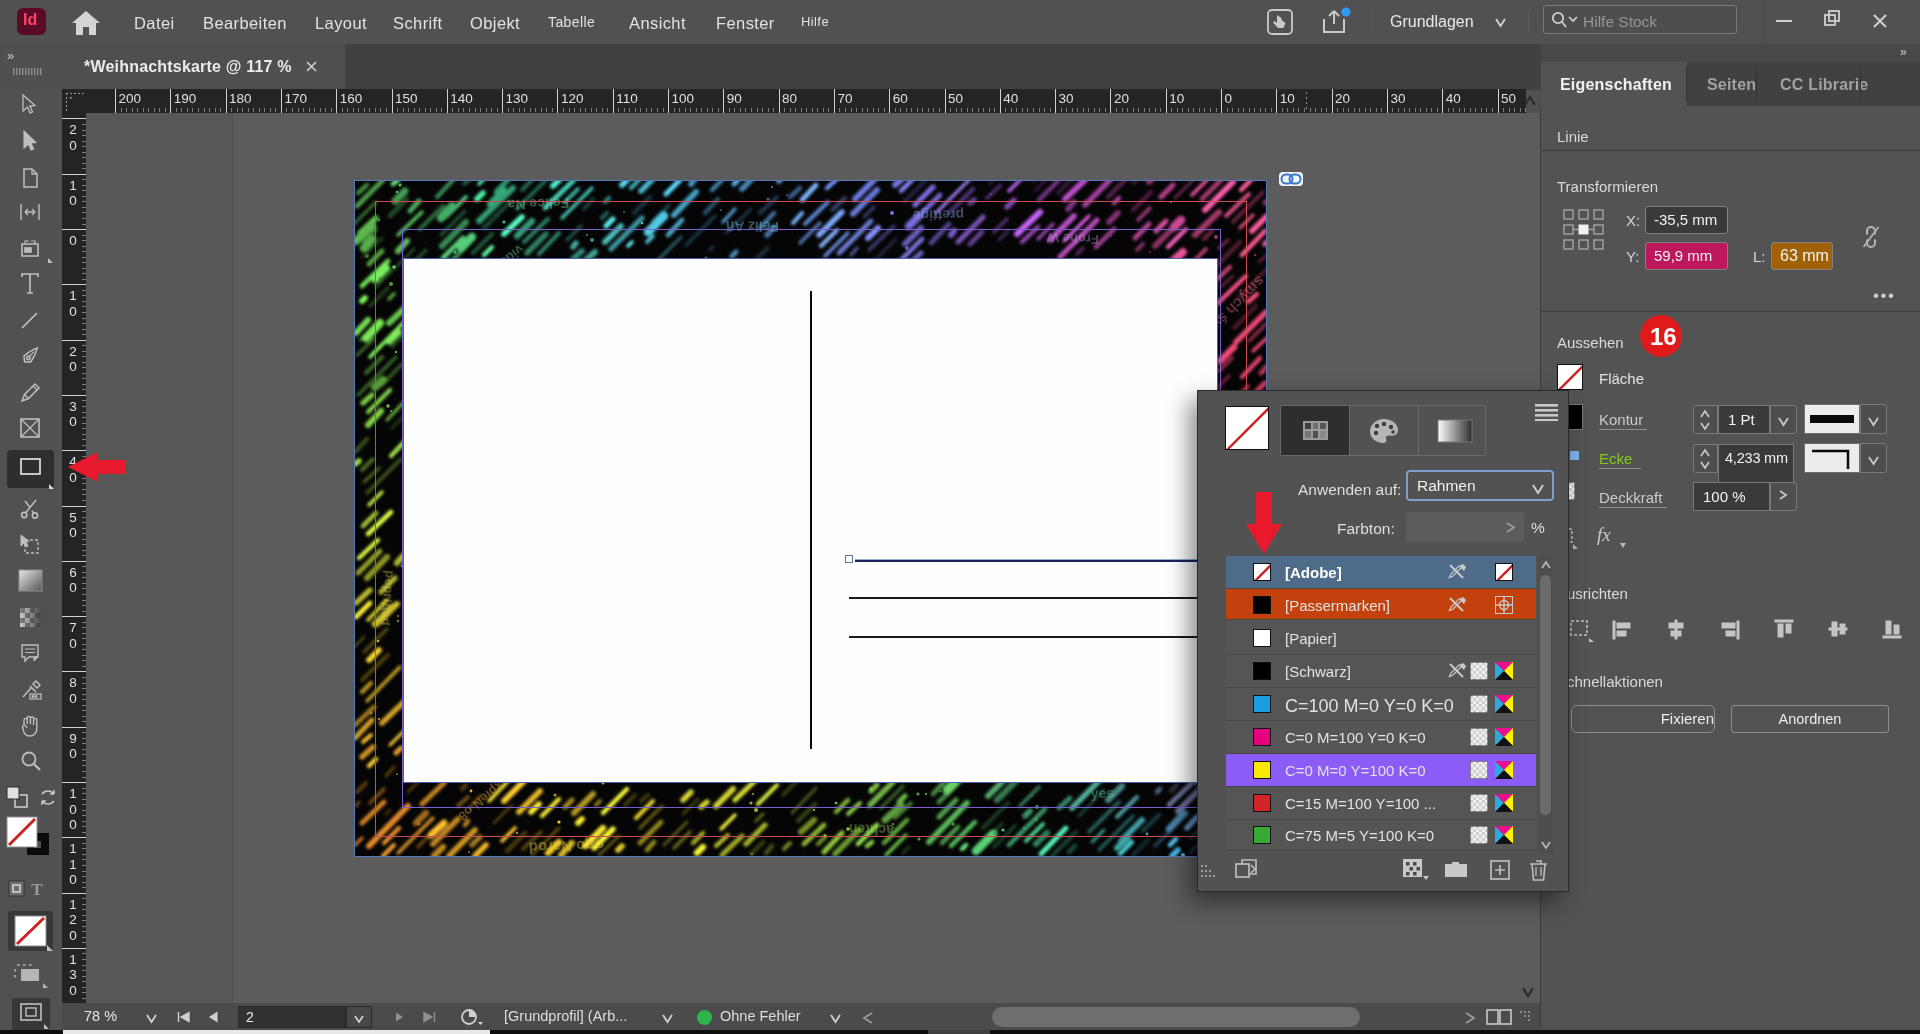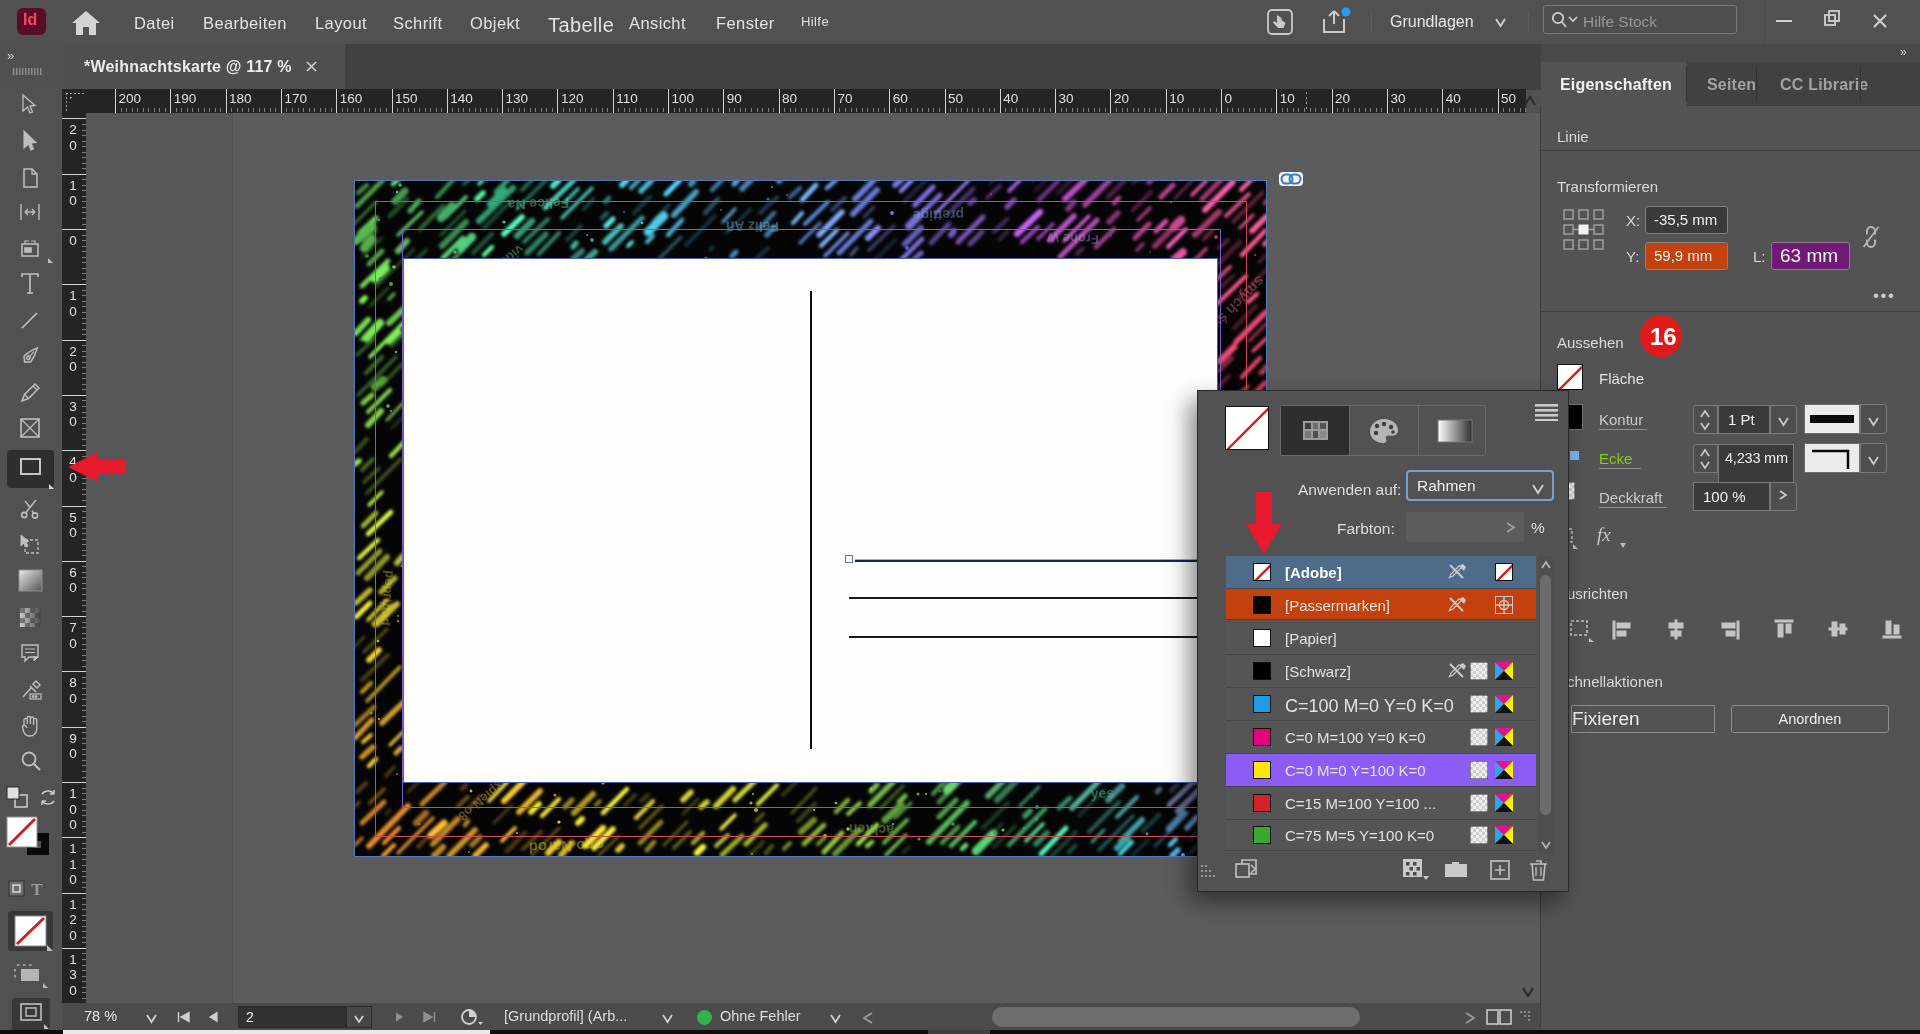--- a/index.html
+++ b/index.html
@@ -12,21 +12,21 @@
   <div class="abs" style="left:17px;top:8px;width:29px;height:27px;background:#5a0c26;border-radius:6px"></div>
   <div class="txt" style="left:23px;top:11px;font-size:16px;font-weight:bold;color:#ff4367">Id</div>
   <svg class="abs" style="left:70px;top:10px" width="32" height="26" viewBox="0 0 32 26">
       <path d="M16 1 L30 13 H26 V25 H19 V17 H13 V25 H6 V13 H2 Z" fill="#d4d4d4"></path>
     </svg>
   <div class="txt" style="left:134px;top:14px;font-size:16.5px;letter-spacing:0.4px;color:#e2e2e2">Datei</div>
   <div class="txt" style="left:203px;top:14px;font-size:16.5px;letter-spacing:0.4px;color:#e2e2e2">Bearbeiten</div>
   <div class="txt" style="left:315px;top:14px;font-size:16.5px;letter-spacing:0.4px;color:#e2e2e2">Layout</div>
   <div class="txt" style="left:393px;top:14px;font-size:16.5px;letter-spacing:0.4px;color:#e2e2e2">Schrift</div>
   <div class="txt" style="left:470px;top:14px;font-size:16.5px;letter-spacing:0.4px;color:#e2e2e2">Objekt</div>
-  <div class="txt" style="left:548px;top:14px;font-size:20px;letter-spacing:0.4px;color:#e2e2e2">Tabelle</div>
+  <div class="txt" style="left:548px;top:14px;font-size:14px;letter-spacing:0.4px;color:#e2e2e2">Tabelle</div>
   <div class="txt" style="left:629px;top:14px;font-size:16.5px;letter-spacing:0.4px;color:#e2e2e2">Ansicht</div>
   <div class="txt" style="left:716px;top:14px;font-size:16.5px;letter-spacing:0.4px;color:#e2e2e2">Fenster</div>
   <div class="txt" style="left:801px;top:14px;font-size:13px;letter-spacing:0.4px;color:#e2e2e2">Hilfe</div>
 
   <svg class="abs" style="left:1267px;top:9px" width="26" height="26" viewBox="0 0 26 26">
     <rect x="1" y="1" width="24" height="24" rx="4" fill="none" stroke="#c9c9c9" stroke-width="1.8"></rect>
     <path d="M10 6 v8 l-2.5 -2 l-1.5 1.5 l5 5.5 h5.5 l2 -5 l-4 -3 v-2 z" fill="#c9c9c9"></path>
   </svg>
   <svg class="abs" style="left:1320px;top:7px" width="32" height="28" viewBox="0 0 32 28">
     <path d="M4 12 V25 H24 V12" fill="none" stroke="#c9c9c9" stroke-width="2"></path>
@@ -1398,23 +1398,23 @@
       <rect x="1" y="31" width="9" height="9"></rect>
         <rect x="16" y="31" width="9" height="9"></rect>
         <rect x="31" y="31" width="9" height="9"></rect>
       <path d="M10 20.5 H16 M25 20.5 H31"></path>
     </g>
     <rect x="16" y="16" width="9" height="9" fill="#f2f2f2" stroke="#f2f2f2"></rect>
   </svg>
   <div class="txt" style="left:85px;top:106px;font-size:15px;color:#d6d6d6">X:</div>
   <div class="abs" style="left:104px;top:100px;width:83px;height:28px;background:#3a3a3a;border:1px solid #828282;border-radius:3px;color:#f2f2f2;font-size:15px;line-height:26px;padding-left:8px">-35,5 mm</div>
   <div class="txt" style="left:85px;top:142px;font-size:15px;color:#d6d6d6">Y:</div>
-  <div class="abs" style="left:104px;top:136px;width:83px;height:28px;background:#c2410c;border:1px solid #828282;border-radius:3px;color:#f2f2f2;font-size:15px;line-height:26px;padding-left:8px">59,9 mm</div>
+  <div class="abs" style="left:104px;top:136px;width:83px;height:28px;background:#be185d;border:1px solid #828282;border-radius:3px;color:#f2f2f2;font-size:15px;line-height:26px;padding-left:8px">59,9 mm</div>
   <div class="txt" style="left:212px;top:142px;font-size:15px;color:#d6d6d6">L:</div>
-  <div class="abs" style="left:230px;top:136px;width:79px;height:28px;background:#701a75;border:1px solid #828282;border-radius:3px;color:#f2f2f2;font-size:19px;line-height:26px;padding-left:8px">63 mm</div>
+  <div class="abs" style="left:230px;top:136px;width:62px;height:28px;background:#a16207;border:1px solid #828282;border-radius:3px;color:#f2f2f2;font-size:16px;line-height:26px;padding-left:8px">63 mm</div>
   <svg class="abs" style="left:318px;top:118px" width="24" height="26" viewBox="0 0 24 26">
     <g fill="none" stroke="#b5b5b5" stroke-width="2">
       <path d="M8 10.5 V7 a4 4 0 0 1 8 0 V10.5"></path>
       <path d="M8 15.5 V19 a4 4 0 0 0 8 0 V15.5"></path>
       <path d="M4.5 23 L19.5 3" stroke-width="1.7"></path>
     </g>
   </svg>
   <div class="txt" style="left:332px;top:180px;font-size:17px;color:#cdcdcd;letter-spacing:1.5px">•••</div>
   <div class="abs" style="left:0;top:205px;width:379px;height:1px;background:#3f3f3f"></div>
   <div class="txt" style="left:16px;top:228px;font-size:15px;color:#dadada">Aussehen</div>
@@ -1506,21 +1506,21 @@
       <path d="M16 17 l5 5 h-5 z" fill="#b9b9b9"></path>
     </svg>
   <div class="txt" style="left:56px;top:418px;font-size:19px;font-style:italic;color:#c9c9c9;font-family:'Liberation Serif',serif">fx</div>
   <svg class="abs" style="left:78px;top:436px" width="8" height="8">
       <path d="M1 1 l6 0 l-3 5 z" fill="#b9b9b9"></path>
     </svg>
 
   <div class="txt" style="left:16px;top:479px;font-size:15px;color:#dadada">Ausrichten</div>
 
   <div class="txt" style="left:16px;top:567px;font-size:15px;color:#dadada">Schnellaktionen</div>
-  <div class="abs" style="left:30px;top:599px;width:144px;height:28px;border:1px solid #8e8e8e;border-radius:1px;text-align:left;font-size:19px;color:#ececec;line-height:26px">Fixieren</div>
+  <div class="abs" style="left:30px;top:599px;width:144px;height:28px;border:1px solid #8e8e8e;border-radius:6px;text-align:right;font-size:15px;color:#ececec;line-height:26px">Fixieren</div>
   <div class="abs" style="left:190px;top:599px;width:158px;height:28px;border:1px solid #8e8e8e;border-radius:3px;text-align:center;font-size:14.5px;color:#ececec;line-height:26px">Anordnen</div>
 </div>
 <svg width="26" height="24" viewBox="0 0 26 24" style="position:absolute;left:1568px;top:618px">
 <g stroke="#c4c4c4" fill="none" stroke-width="1.5">
 <rect x="3" y="3" width="16" height="14" stroke-dasharray="3 2"></rect>
 <path d="M21 20 l5 4 h-5 z" fill="#c4c4c4" stroke="none"></path>
 </g>
   </svg>
 <svg width="20" height="21" viewBox="0 0 20 21" style="position:absolute;left:1612px;top:619px">
     <g stroke="#c4c4c4" fill="#c4c4c4">

